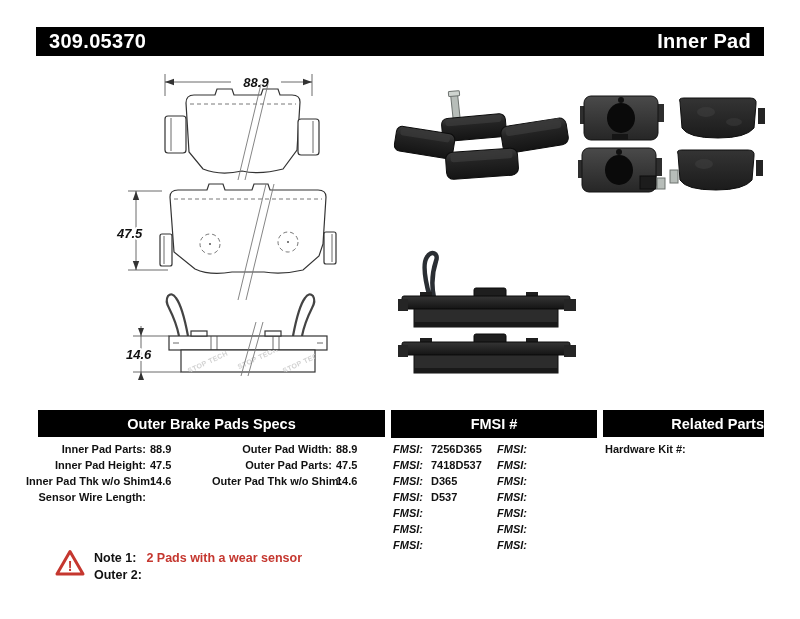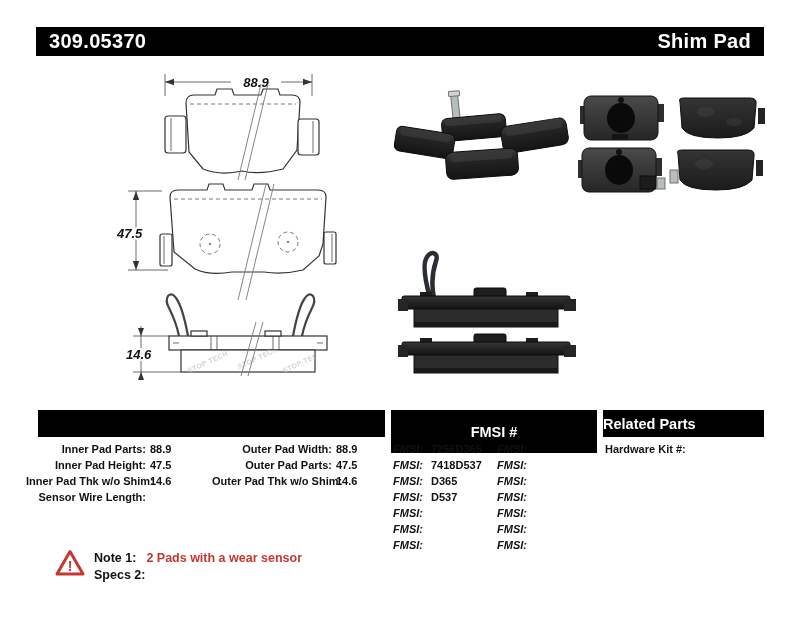--- a/index.html
+++ b/index.html
@@ -13,22 +13,22 @@
     position:absolute;background:#000;color:#fff;font-weight:bold;
     display:flex;align-items:center;box-sizing:border-box;
   }
   .page-header{
     left:36px;top:27px;width:728px;height:29px;
     font-size:20px;justify-content:space-between;padding:8px 13px;
     letter-spacing:0.3px;
   }
   .bar-a{left:38px;top:410px;width:347px;height:27px;font-size:14.5px;}
   .bar-a .bar-half{flex:1 1 50%;text-align:center;white-space:nowrap;}
-  .bar-b{left:391px;top:410px;width:206px;height:43px;font-size:14.5px;justify-content:center;}
-  .bar-c{left:603px;top:410px;width:161px;height:27px;font-size:14.5px;justify-content:flex-start;}
+  .bar-b{left:391px;top:410px;width:206px;height:28px;font-size:14.5px;justify-content:center;}
+  .bar-c{left:603px;top:410px;width:161px;height:27px;font-size:14.5px;justify-content:flex-end;}
   
   .spec-col{position:absolute;font-size:11px;font-weight:bold;color:#111;}
   .spec-row{display:flex;line-height:16px;white-space:nowrap;}
   .sl{display:inline-block;width:120px;text-align:right;flex:0 0 120px;}
   .sv{margin-left:4px;}
   .fmsi-col .sl{width:34px;flex:0 0 34px;text-align:left;font-style:italic;}
   .rel-col .sl{width:auto;flex:0 0 auto;text-align:left;}
   
   .note-line{position:absolute;font-size:12.5px;font-weight:bold;color:#111;white-space:nowrap;}
   .note-red{color:#c5372f;margin-left:10px;}
@@ -48,21 +48,21 @@
     font-size:9px;font-weight:bold;fill:#d2d2d2;letter-spacing:0.4px;
     font-family:"Liberation Sans","DejaVu Sans",sans-serif;
   }
   .wm-sm text{font-size:7px;}
 </style>
 </head>
 <body>
 
 <div class="bar page-header">
   <span>309.05370</span>
-  <span>Shim Pad</span>
+  <span>Inner Pad</span>
 </div>
 
 <svg style="left:128px;top:70px" width="250" height="115" viewBox="0 0 250 115">
   <defs>
     <clipPath id="cp1">
       <path d="M 58,33 Q 58,25 66,25 L 87,25 L 89,19 L 104,19 L 106,25 L 133,25 L 135,19 L 150,19 L 152,25 L 164,25 Q 172,25 172,32 L 169,80 L 155,99 Q 132,105 114,101 Q 92,106 75,99 L 61,82 Z"></path>
     </clipPath>
   </defs>
 
   <line class="thin" x1="37" y1="4" x2="37" y2="26"></line>
@@ -276,20 +276,21 @@
     <rect x="128" y="46" width="12" height="6" fill="#1e1e1e"></rect>
     <rect x="4" y="50" width="168" height="13" rx="2" fill="url(#pg4)" stroke="#0a0a0a"></rect>
     <rect x="0" y="53" width="10" height="12" fill="#252525"></rect>
     <rect x="166" y="53" width="12" height="12" fill="#252525"></rect>
     <rect x="16" y="63" width="144" height="18" fill="#2c2c2c" stroke="#0f0f0f"></rect>
     <rect x="16" y="76" width="144" height="5" fill="#191919"></rect>
   </g>
 </svg>
 
 <div class="bar bar-a">
+  <span class="bar-half">Outer Brake Pads Specs</span>
 </div>
 <div class="bar bar-b">
   <span>FMSI #</span>
 </div>
 <div class="bar bar-c">
   <span>Related Parts</span>
 </div>
 
 <div class="spec-col" style="left:26px;top:441px;width:170px">
   <div class="spec-row">
@@ -395,14 +396,14 @@
 </div>
 
 <svg style="left:55px;top:549px" width="30" height="28" viewBox="0 0 30 28">
   <path d="M 15,2.5 L 28,25 L 2,25 Z" fill="#ffffff" stroke="#c5372f" stroke-width="3" stroke-linejoin="round"></path>
   <text x="15" y="22" text-anchor="middle" style="font-size:14px;font-weight:bold;fill:#c5372f;font-family:'Liberation Sans',sans-serif">!</text>
 </svg>
 <div class="note-line" style="left:94px;top:551px">
   <span>Note 1:</span><span class="note-red">2 Pads with a wear sensor</span>
 </div>
 <div class="note-line" style="left:94px;top:568px">
-  <span>Specs 2:</span><span class="note-red"></span>
+  <span>Outer 2:</span><span class="note-red"></span>
 </div>
 
 </body></html>

